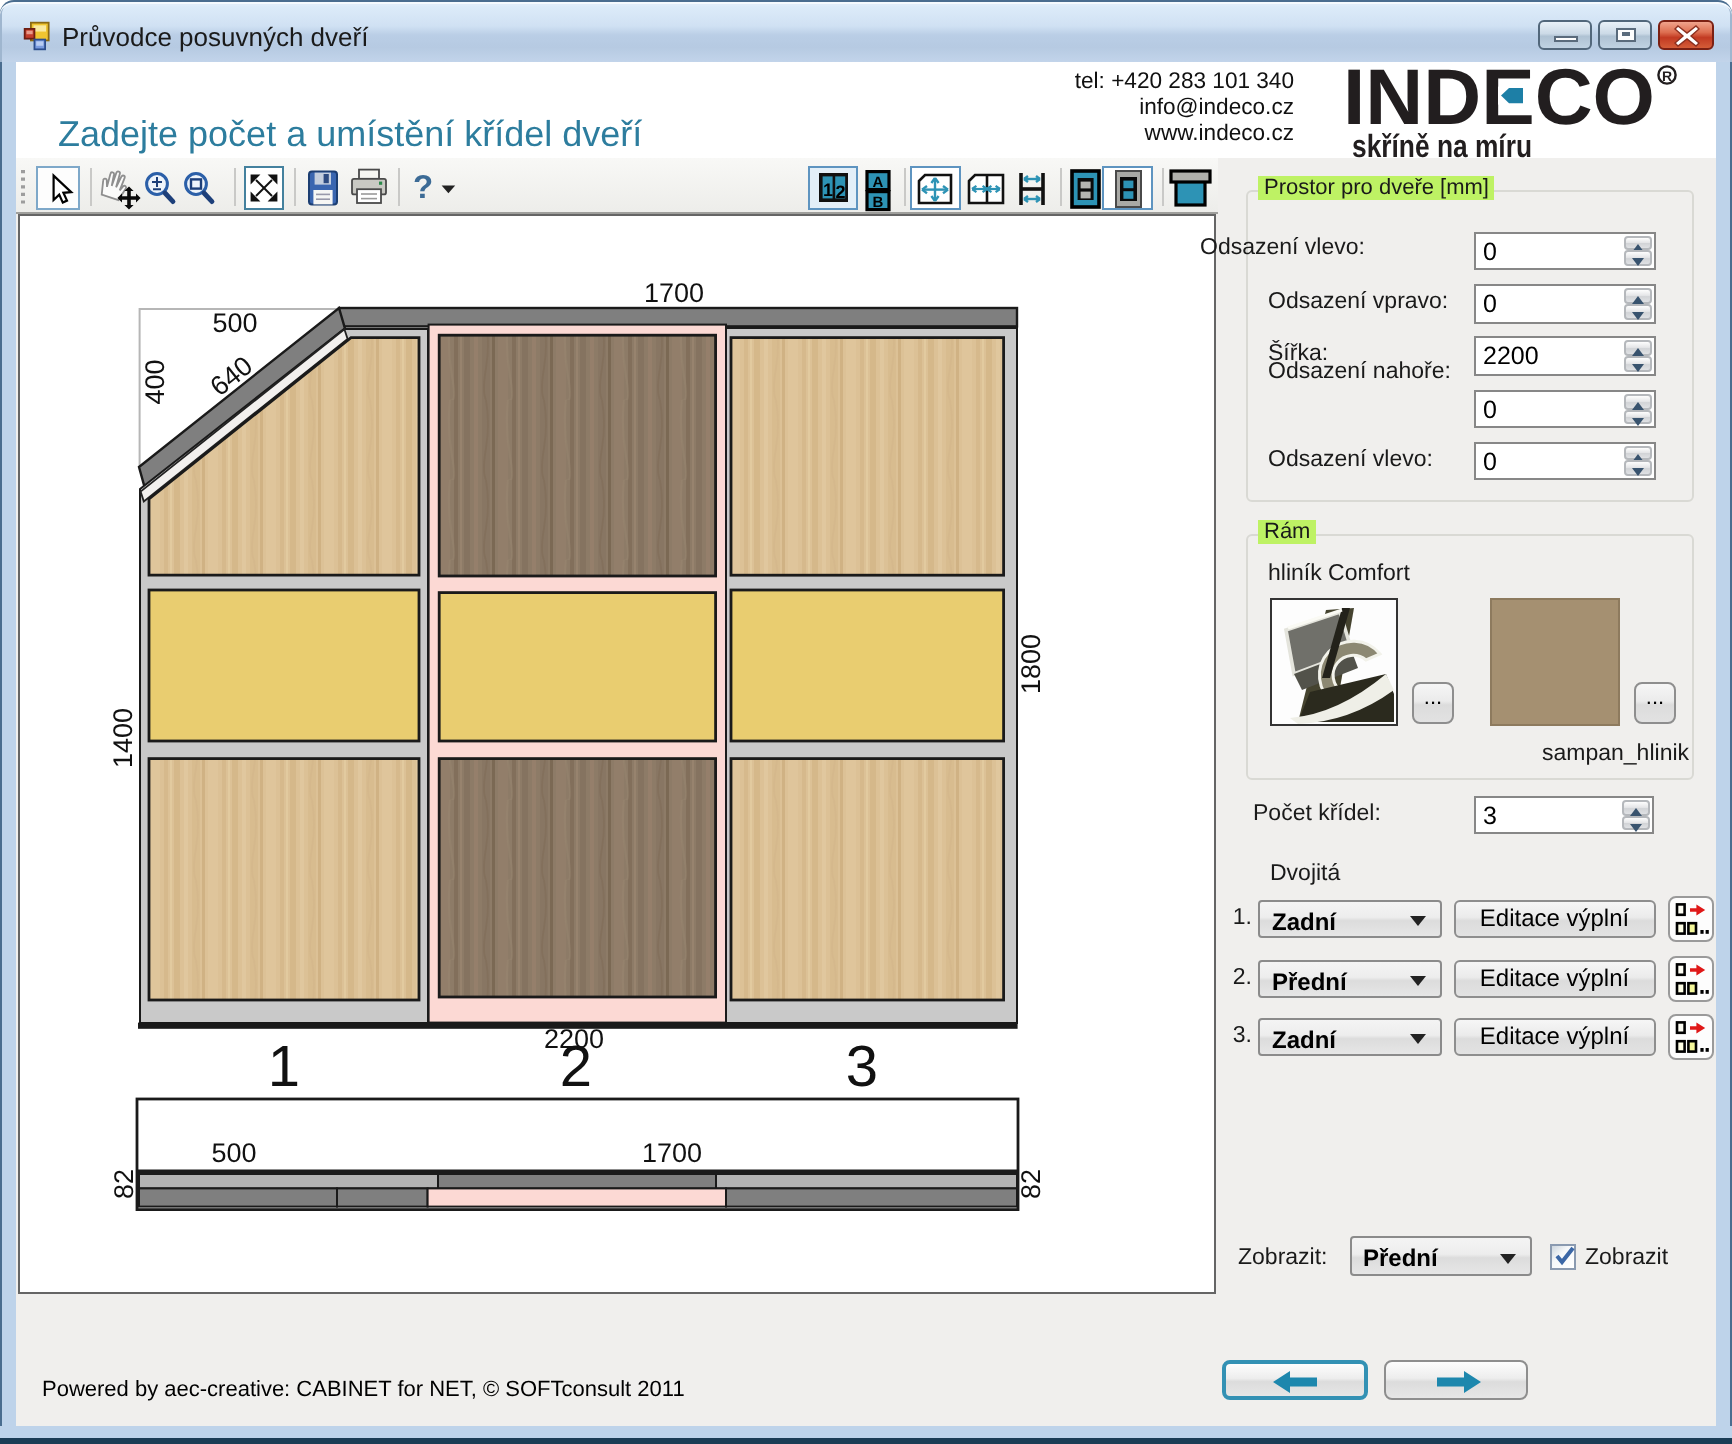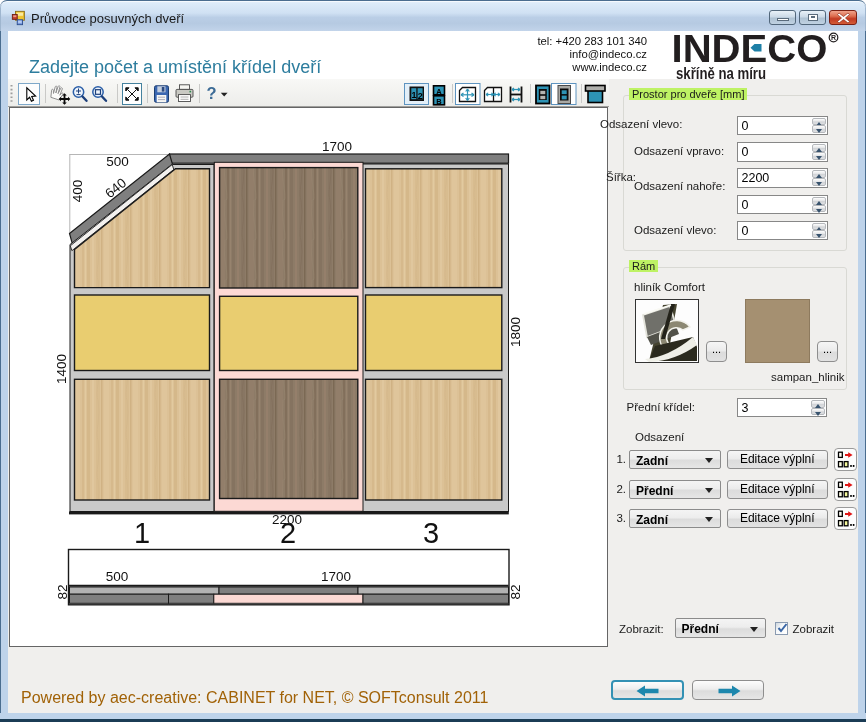--- a/index.html
+++ b/index.html
@@ -14,21 +14,21 @@
 #rborder{left:858px;top:31px;width:8px;height:682px;background:#bed3ea;border-right:1px solid #4a6d8f;box-sizing:border-box;}
 #bborder{left:0;top:713px;width:866px;height:9px;background:#bed3ea;border-bottom:3px solid #1b3c55;box-sizing:border-box;}
 #titletext{left:31px;top:11px;font-size:13px;color:#1a1a1a;}
 
 #client{left:8px;top:31px;width:850px;height:682px;background:#f0efed;}
 #header{left:0px;top:0px;width:850px;height:48px;background:#ffffff;}
 #heading{left:21px;top:11.5px;font-size:18px;color:#2d7d9e;margin-top:14px;}
 #contact{right:211px;top:4px;font-size:11.3px;color:#111;text-align:right;line-height:13.2px;}
 #toolbar{left:0px;top:48px;width:601px;height:28px;background:linear-gradient(180deg,#f8f8f6,#ededea);border-bottom:1px solid #9f9f9c;box-sizing:border-box;}
 #canvas{left:1px;top:76px;width:599px;height:540px;background:#fff;border:1px solid #656565;box-sizing:border-box;}
-#footerX{position:absolute;left:13px;top:658px;font-size:16px;color:#a16207;}
+#footerX{position:absolute;left:13px;top:658px;font-size:11px;color:#000000;}
 
 .gbox{border:1px solid #d9d9d4;border-radius:3px;}
 .glabel{font-size:11px;color:#1a1a1a;background:#bef264;padding:0 3px;}
 .lbl{font-size:11.5px;color:#1a1a1a;white-space:nowrap;}
 .spin{background:#fff;border:1px solid #878787;box-sizing:border-box;}
 .spin .val{position:absolute;left:4px;top:2px;font-size:12.5px;color:#000;}
 .spinbtns{position:absolute;right:1px;top:1px;width:14px;bottom:1px;}
 .sb{position:absolute;left:0;width:14px;height:50%;background:linear-gradient(180deg,#fdfdfd,#e5e6e8 45%,#d2d4d7 55%,#dfe1e4);border:1px solid #b5b8bc;box-sizing:border-box;border-radius:2px;}
 .sb.up{top:0;} .sb.dn{bottom:0;}
 .tri-up{position:absolute;left:3px;top:3px;width:0;height:0;border-left:3px solid transparent;border-right:3px solid transparent;border-bottom:4px solid #38536e;}
@@ -246,21 +246,21 @@
 <rect x="363" y="594.2" width="145.5" height="9.1" fill="#7f7f7f"></rect>
 </g>
 </g>
 </svg>
 <div class="abs" id="footerX">Powered by aec-creative: CABINET for NET, © SOFTconsult 2011</div>
 </div>
 <div class="abs gbox" style="left:623px;top:95px;width:221.5px;height:154px"></div>
 <div class="abs glabel" style="left:629px;top:88px">Prostor pro dveře [mm]</div>
 <div class="abs lbl" style="left:600px;top:118px">Odsazení vlevo:</div>
 <div class="abs lbl" style="left:634px;top:144.5px">Odsazení vpravo:</div>
-<div class="abs lbl" style="left:606px;top:171px">Šířka:</div>
+<div class="abs lbl" style="left:634px;top:171px">Šířka:</div>
 <div class="abs lbl" style="left:634px;top:180px">Odsazení nahoře:</div>
 <div class="abs lbl" style="left:634px;top:223.5px">Odsazení vlevo:</div>
 <div class="abs spin" style="left:736.5px;top:115.7px;width:91px;height:19.3px">
     <span class="val">0</span>
     <span class="spinbtns">
       <span class="sb up">
         <i class="tri-up"></i>
       </span>
       <span class="sb dn">
         <i class="tri-dn"></i>
@@ -322,33 +322,33 @@
  <path d="M55 28 A17 17 0 1 0 57 46 L50 44 A10 10 0 1 1 48 31 Z" fill="#8c8872" stroke="#f2f2ea" stroke-width="1.5"></path>
  <path d="M14 62 L20 47 L58 38 L62 48 L62 62 Z" fill="#2b2a1e"></path>
  <path d="M10 60 Q34 58 58 38 L62 46 Q40 62 14 63 Z" fill="#efefe7"></path>
  <polygon points="36,5 40,5 30,40 26,40" fill="#23221a"></polygon>
  <line x1="9" y1="15" x2="36" y2="6" stroke="#fafaf4" stroke-width="1.5"></line>
 </svg>
 <div class="abs" style="left:744.5px;top:299px;width:65px;height:64px;background:#a59071;border:1px solid #8d7a5e;box-sizing:border-box"></div>
 <div class="abs btn" style="left:706px;top:341px;width:21px;height:20.5px;border-radius:4px;font-size:11px;line-height:14px">...</div>
 <div class="abs btn" style="left:817px;top:341px;width:21px;height:20.5px;border-radius:4px;font-size:11px;line-height:14px">...</div>
 <div class="abs lbl" style="left:771px;top:371px">sampan_hlinik</div>
-<div class="abs lbl" style="left:626.5px;top:401px">Přední křídel:</div>
+<div class="abs lbl" style="left:626.5px;top:401px">Počet křídel:</div>
 <div class="abs spin" style="left:736.5px;top:398px;width:90px;height:19.3px">
     <span class="val">3</span>
     <span class="spinbtns">
       <span class="sb up">
         <i class="tri-up"></i>
       </span>
       <span class="sb dn">
         <i class="tri-dn"></i>
       </span>
     </span>
   </div>
-<div class="abs lbl" style="left:635px;top:431px">Odsazení</div>
+<div class="abs lbl" style="left:635px;top:431px">Dvojitá</div>
 <div class="abs lbl" style="left:613px;top:453px;width:13px;text-align:right">1.</div>
 <div class="abs lbl" style="left:613px;top:482.5px;width:13px;text-align:right">2.</div>
 <div class="abs lbl" style="left:613px;top:512px;width:13px;text-align:right">3.</div>
 <div class="abs combo" style="left:629px;top:450.3px;width:92px;height:19px">
     <span class="ct">Zadní</span>
     <i class="ca"></i>
   </div>
 <div class="abs combo" style="left:629px;top:479.9px;width:92px;height:19px">
     <span class="ct">Přední</span>
     <i class="ca"></i>

